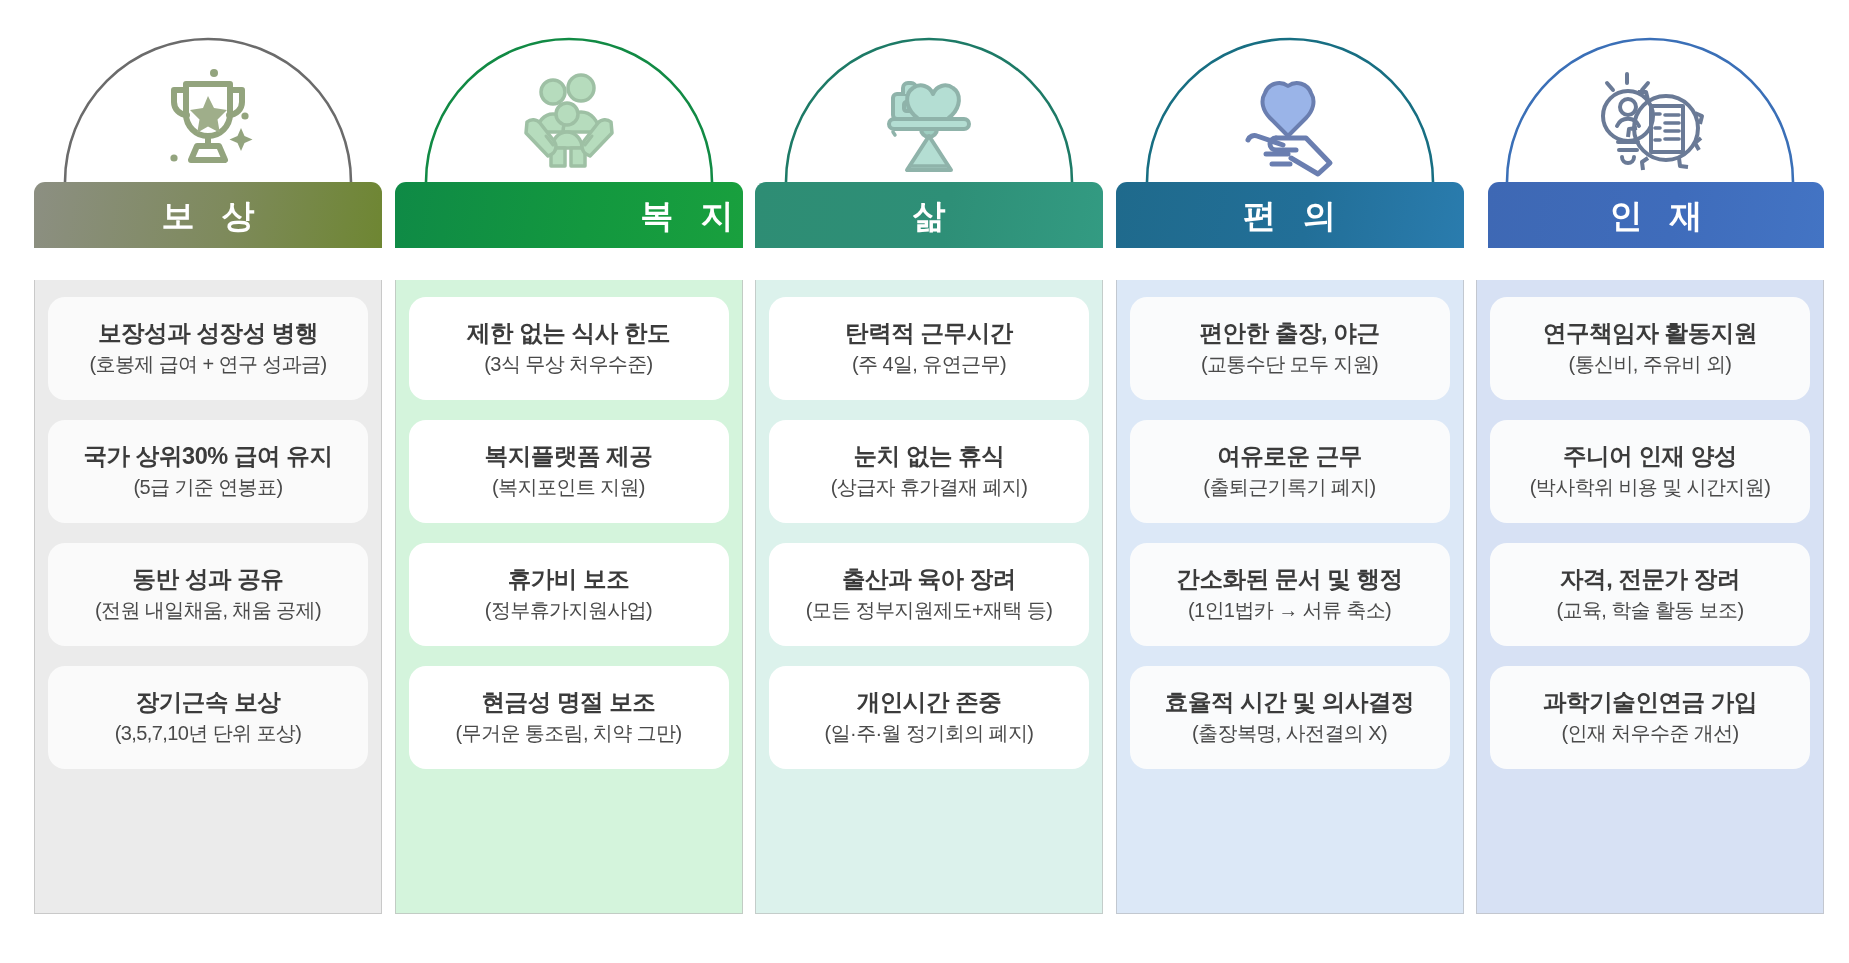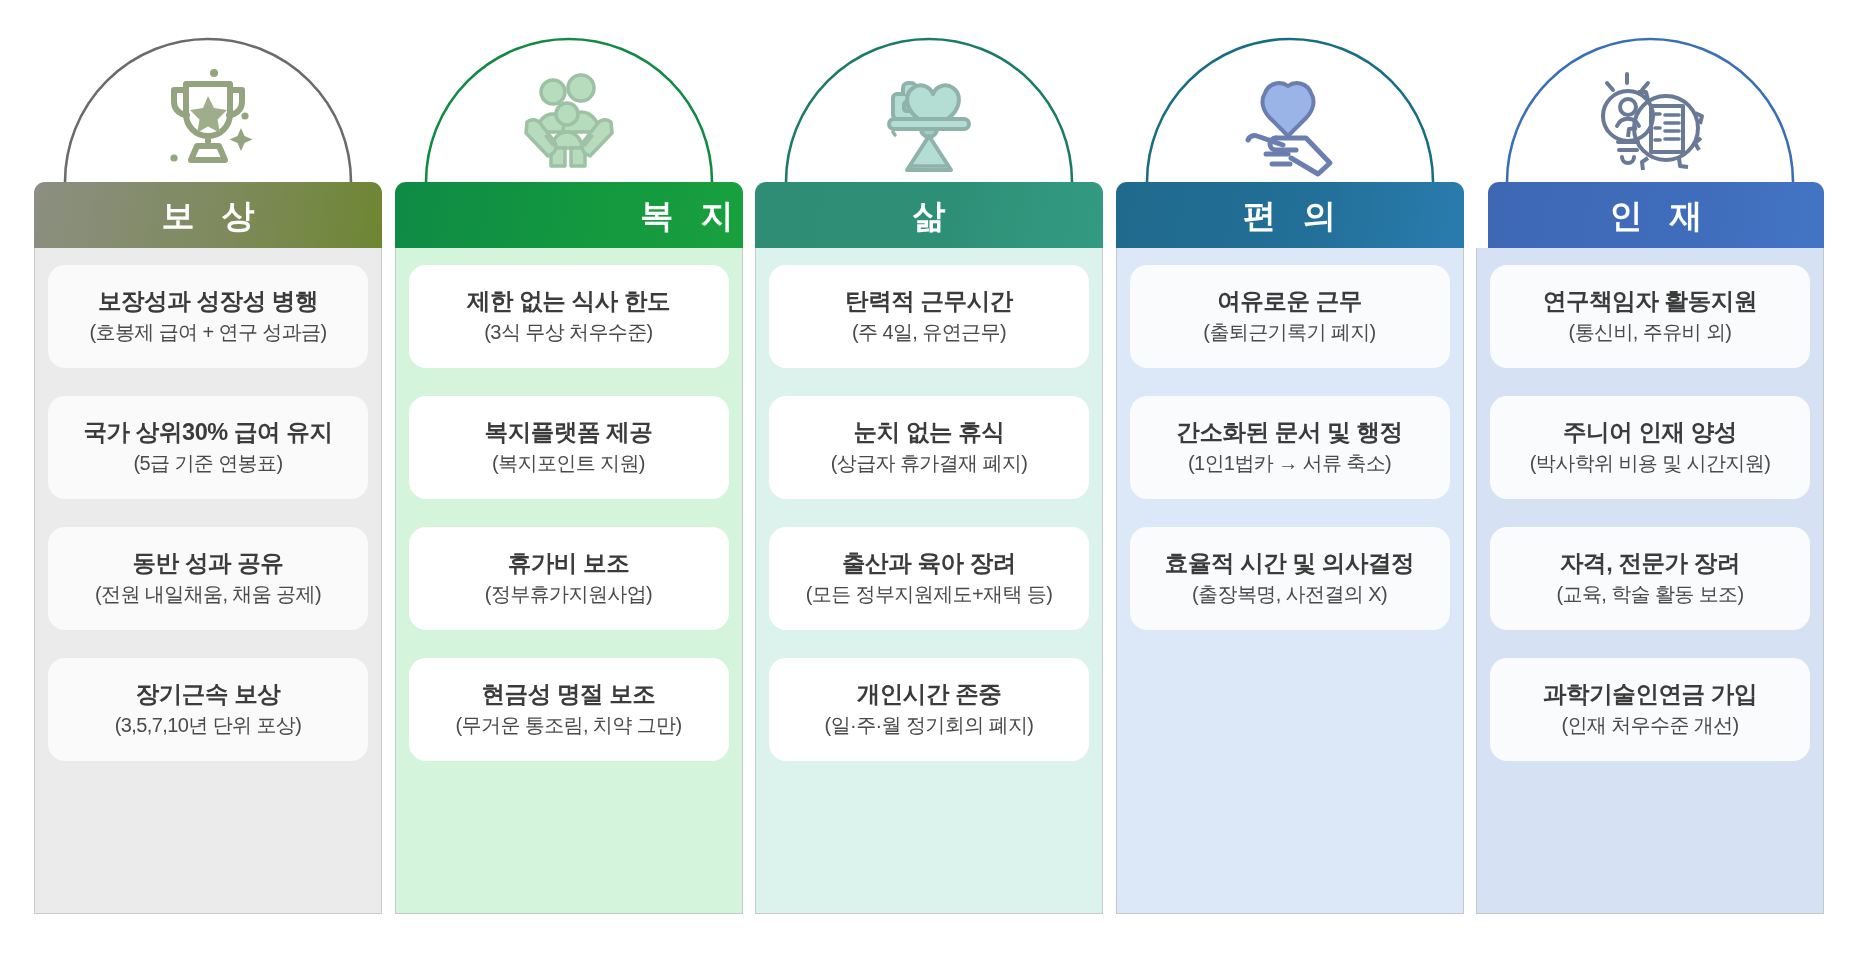--- a/index.html
+++ b/index.html
@@ -95,21 +95,22 @@
 
   
   .col-body {
     flex: 1 1 auto;
     border: 1px solid #c9c9c9;
     border-top: none;
     padding: 17px 13px 17px 13px;
     display: flex;
     flex-direction: column;
     justify-content: flex-start;
-    gap: 28px;
+    gap: 20px;
+    margin-top: 32px;
   }
 
   .card {
     border-radius: 17px;
     padding: 12px 6px 13px 6px;
     min-height: 103px;
     display: flex;
     flex-direction: column;
     align-items: center;
     justify-content: center;
@@ -323,20 +324,24 @@
               <path d="M40 96 h18"></path>
             </g>
           </svg>
         </div>
       </div>
       <div class="header-band">
         <span class="title">편 의</span>
       </div>
       <div class="col-body">
         <div class="card">
+          <div class="card-title">편안한 출장, 야근</div>
+          <div class="card-sub">(교통수단 모두 지원)</div>
+        </div>
+        <div class="card">
           <div class="card-title">여유로운 근무</div>
           <div class="card-sub">(출퇴근기록기 폐지)</div>
         </div>
         <div class="card">
           <div class="card-title">간소화된 문서 및 행정</div>
           <div class="card-sub">(1인1법카 → 서류 축소)</div>
         </div>
         <div class="card">
           <div class="card-title">효율적 시간 및 의사결정</div>
           <div class="card-sub">(출장복명, 사전결의 X)</div>

